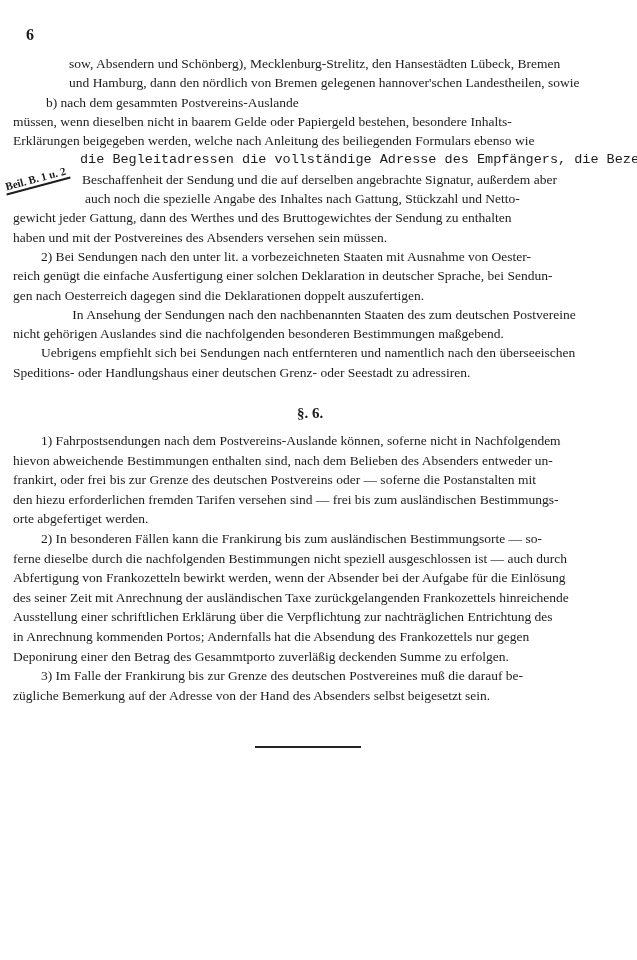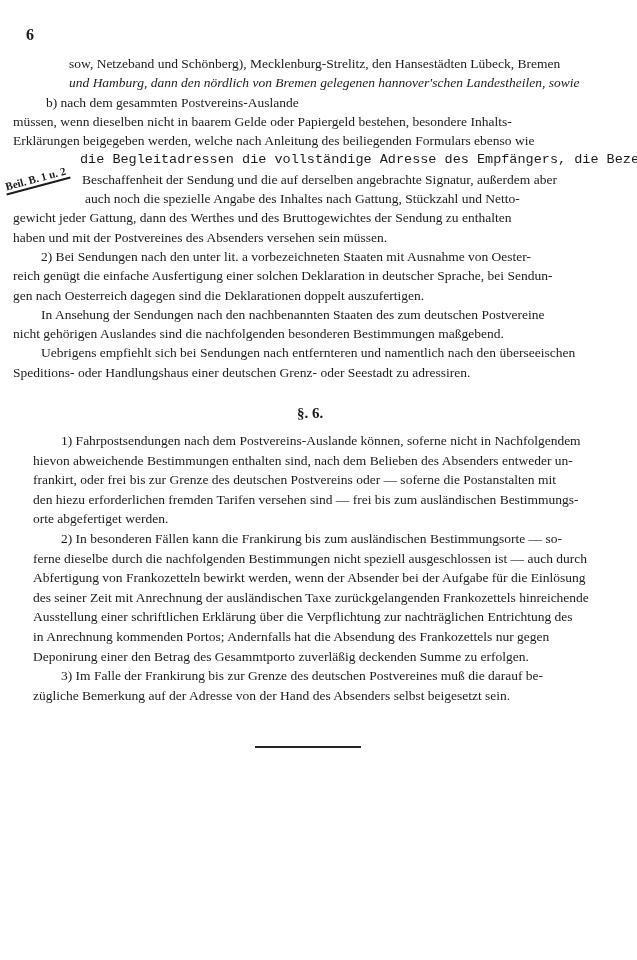--- a/index.html
+++ b/index.html
@@ -39,21 +39,21 @@
     top: 54px;
     width: 594px;
   }
   .line {
     font-size: 13.5px;
     line-height: 19.3px;
     height: 19.3px;
     white-space: nowrap;
     font-weight: 500;
   }
-  .block-b .line { line-height: 19.6px; height: 19.6px; margin-left: 20px; }
+  .block-b .line { line-height: 19.6px; height: 19.6px; }
   .heading-block {
     margin-top: 23px;
     text-align: center;
   }
   .section-number {
     font-size: 15px;
     font-weight: bold;
     line-height: 17px;
   }
   .section-title {
@@ -77,34 +77,34 @@
 
 <div class="page">
 
   <div class="page-number">6</div>
 
   <div class="margin-note">Beil. B. 1 u. 2</div>
 
   <div class="content">
 
     <div class="block-a">
-        <div class="line" style="padding-left: 56px;">sow, Netzeband und Schönberg), Mecklenburg-Strelitz, den Hansestädten Lübeck, Bremen</div>
-        <div class="line" style="padding-left: 56px; font-style: italic;">und Hamburg, dann den nördlich von Bremen gelegenen hannover'schen Landestheilen, sowie</div>
+        <div class="line" style="padding-left: 56px;">sow, Absendern und Schönberg), Mecklenburg-Strelitz, den Hansestädten Lübeck, Bremen</div>
+        <div class="line" style="padding-left: 56px;">und Hamburg, dann den nördlich von Bremen gelegenen hannover'schen Landestheilen, sowie</div>
         <div class="line" style="padding-left: 33px;">b) nach dem gesammten Postvereins-Auslande</div>
         <div class="line">müssen, wenn dieselben nicht in baarem Gelde oder Papiergeld bestehen, besondere Inhalts-</div>
         <div class="line">Erklärungen beigegeben werden, welche nach Anleitung des beiliegenden Formulars ebenso wie</div>
         <div class="line" style="padding-left: 67px; font-family: Liberation Mono, monospace;">die Begleitadressen die vollständige Adresse des Empfängers, die Bezeichnung der äußeren</div>
         <div class="line" style="padding-left: 69px;">Beschaffenheit der Sendung und die auf derselben angebrachte Signatur, außerdem aber</div>
         <div class="line" style="padding-left: 72px;">auch noch die spezielle Angabe des Inhaltes nach Gattung, Stückzahl und Netto-</div>
         <div class="line">gewicht jeder Gattung, dann des Werthes und des Bruttogewichtes der Sendung zu enthalten</div>
         <div class="line">haben und mit der Postvereines des Absenders versehen sein müssen.</div>
         <div class="line" style="padding-left: 28px;">2) Bei Sendungen nach den unter lit. a vorbezeichneten Staaten mit Ausnahme von Oester-</div>
         <div class="line">reich genügt die einfache Ausfertigung einer solchen Deklaration in deutscher Sprache, bei Sendun-</div>
         <div class="line">gen nach Oesterreich dagegen sind die Deklarationen doppelt auszufertigen.</div>
-        <div class="line" style="padding-left: 28px;">In Ansehung der Sendungen nach den nachbenannten Staaten des zum deutschen Postvereine</div>
+        <div class="line" style="padding-left: 28px; text-align: center;">In Ansehung der Sendungen nach den nachbenannten Staaten des zum deutschen Postvereine</div>
         <div class="line">nicht gehörigen Auslandes sind die nachfolgenden besonderen Bestimmungen maßgebend.</div>
         <div class="line" style="padding-left: 28px;">Uebrigens empfiehlt sich bei Sendungen nach entfernteren und namentlich nach den überseeischen</div>
         <div class="line">Speditions- oder Handlungshaus einer deutschen Grenz- oder Seestadt zu adressiren.</div>
       </div>
 
     <div class="heading-block">
       <div class="section-number">§. 6.</div>
     </div>
 
     <div class="block-b">

